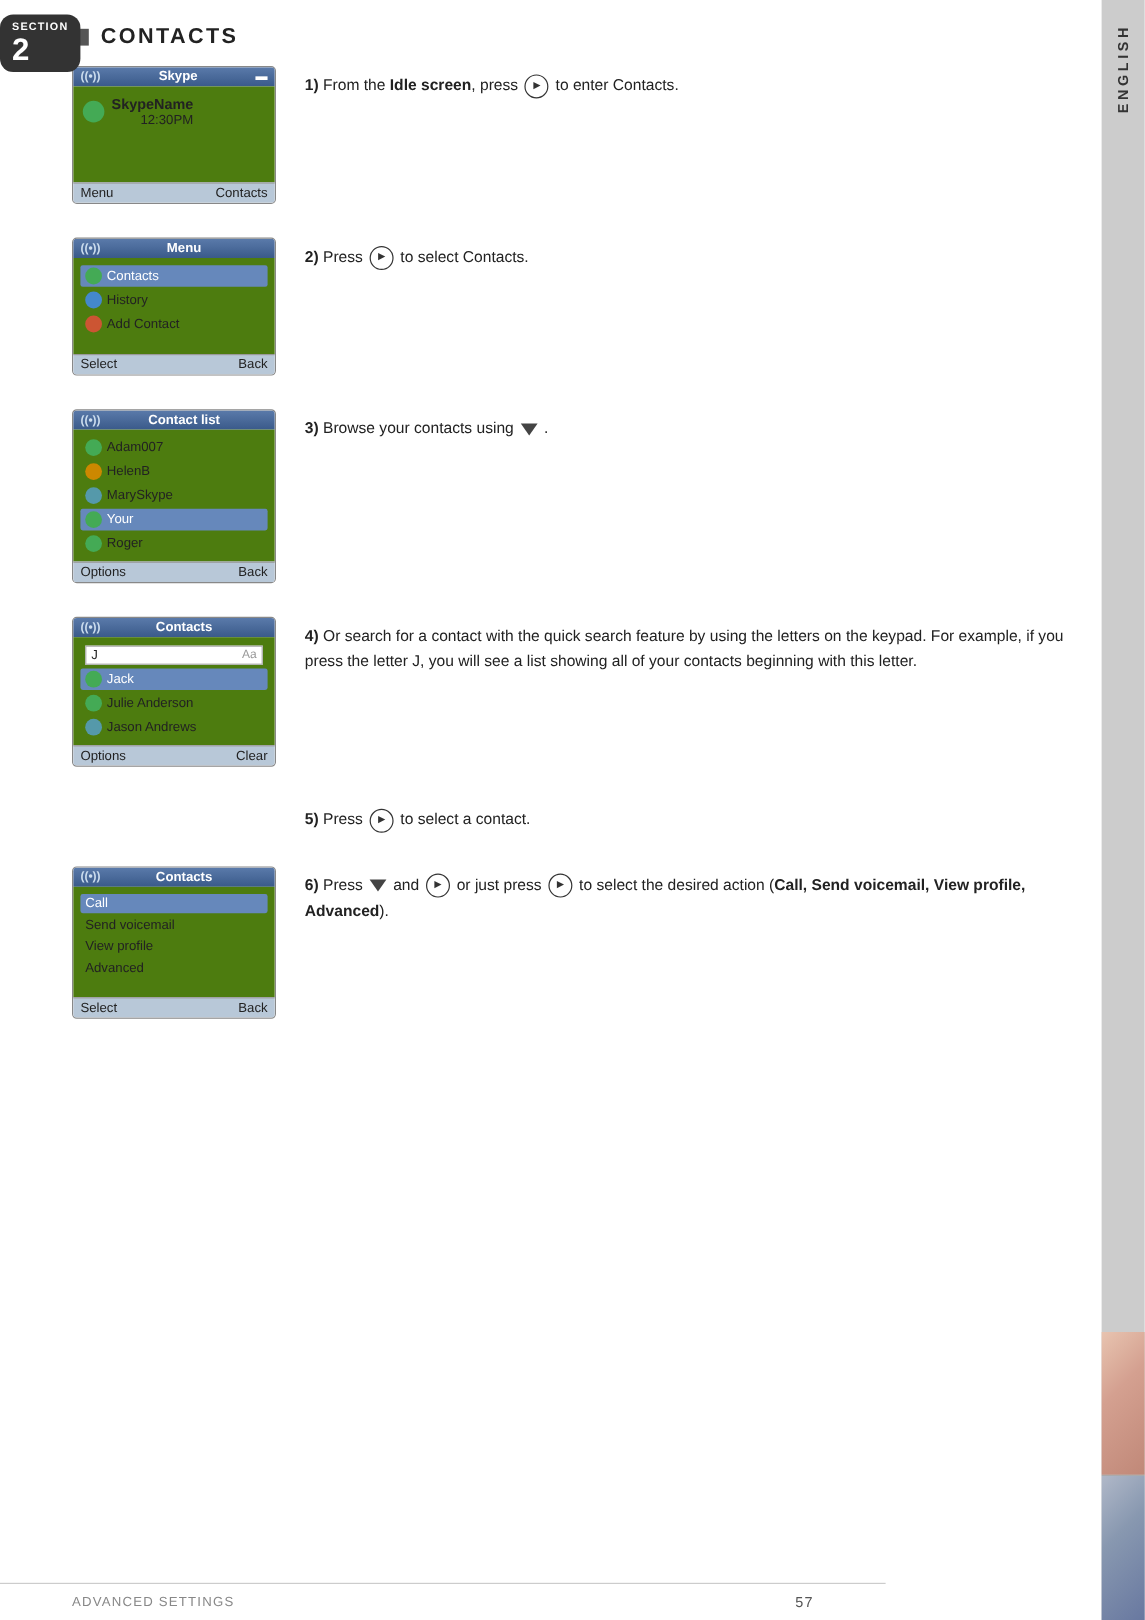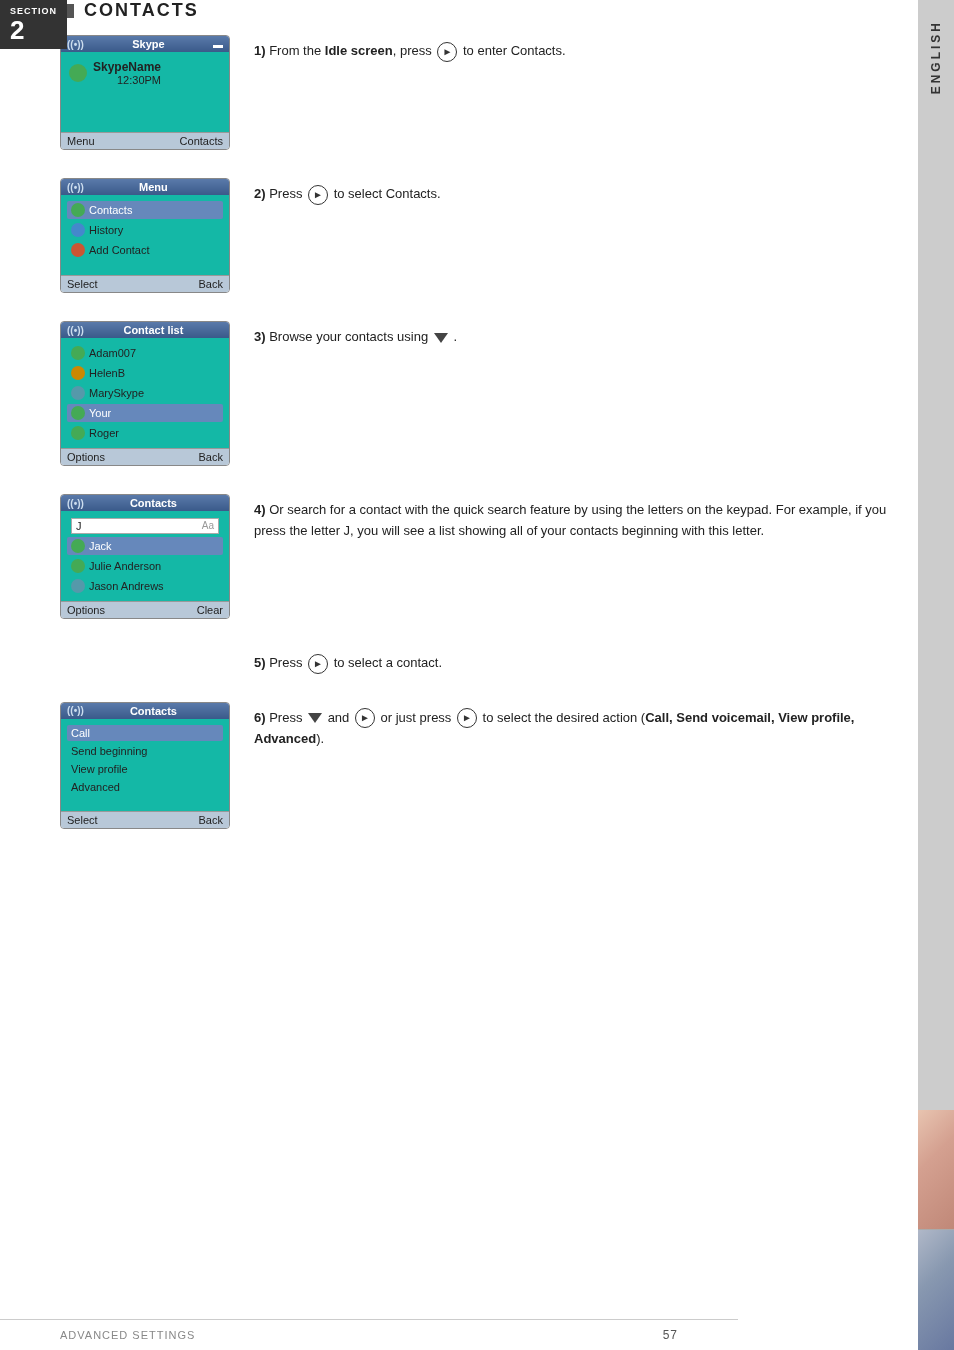--- a/index.html
+++ b/index.html
@@ -9,27 +9,28 @@
       font-family: Arial, Helvetica, sans-serif;
       font-size: 13px;
       background: #fff;
       color: #222;
       position: relative;
     }
 
     
     .section-tab {
       position: absolute;
-      top: 0; left: 0;
+      top: 12px; left: 0;
       background: #333;
       color: #fff;
       padding: 4px 10px 6px 10px;
       font-size: 11px;
       font-weight: bold;
       line-height: 1.1;
+      border-radius: 11px;
     }
     .section-tab .num {
       font-size: 26px;
       font-weight: bold;
       display: block;
       line-height: 1;
     }
 
     
     .right-sidebar {
@@ -66,20 +67,21 @@
       border-bottom: 1px solid #aaa;
     }
     .photo-block.bottom {
       background: linear-gradient(135deg, #b0b8c8 0%, #8898b0 40%, #6878a0 100%);
     }
 
     
     .main {
       margin-left: 60px;
       margin-right: 40px;
+      padding-top: 20px;
       padding-bottom: 40px;
     }
 
     
     .page-title {
       display: flex;
       align-items: center;
       gap: 10px;
       margin-bottom: 14px;
     }
@@ -146,21 +148,21 @@
       color: #cde;
     }
     .phone-header .title-hdr {
       color: #fff;
       font-weight: bold;
     }
     .phone-header .battery {
       font-size: 10px;
     }
     .phone-body {
-      background: #14b8a6;
+      background: #4d7c0f;
       min-height: 80px;
       padding: 4px 6px;
     }
     .phone-body .thumb-row {
       display: flex;
       align-items: center;
       gap: 4px;
       margin: 2px 0;
       padding: 2px 4px;
       font-size: 11px;
@@ -463,21 +465,21 @@
       <div class="phone-header">
         <span class="signal">((•))</span>
         <span class="title-hdr">Contacts</span>
         <span></span>
       </div>
       <div class="phone-body">
         <div class="thumb-row selected">
           <span>Call</span>
         </div>
         <div class="thumb-row">
-          <span>Send beginning</span>
+          <span>Send voicemail</span>
         </div>
         <div class="thumb-row">
           <span>View profile</span>
         </div>
         <div class="thumb-row">
           <span>Advanced</span>
         </div>
         <div style="height:10px;"></div>
       </div>
       <div class="phone-footer">

